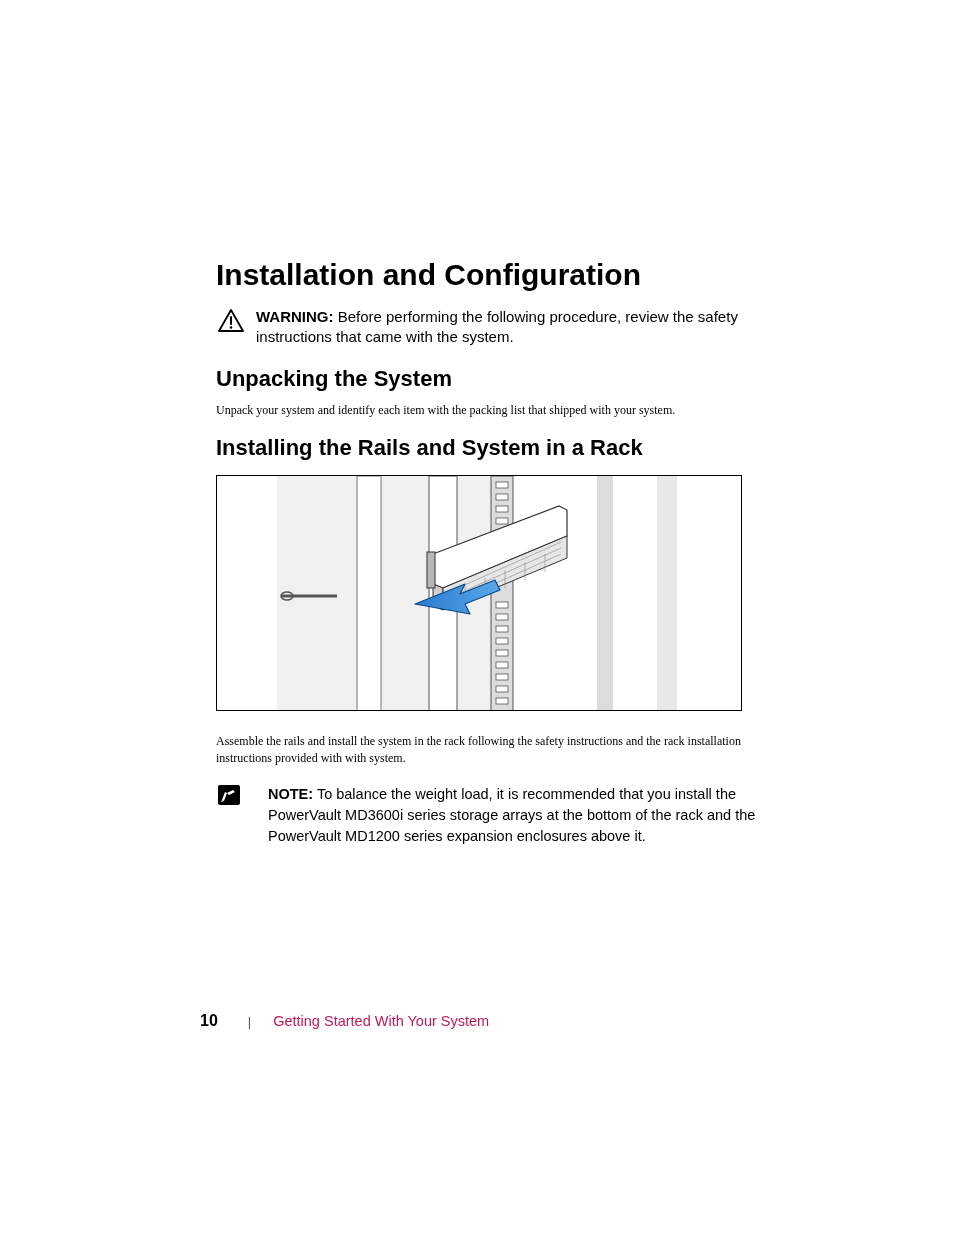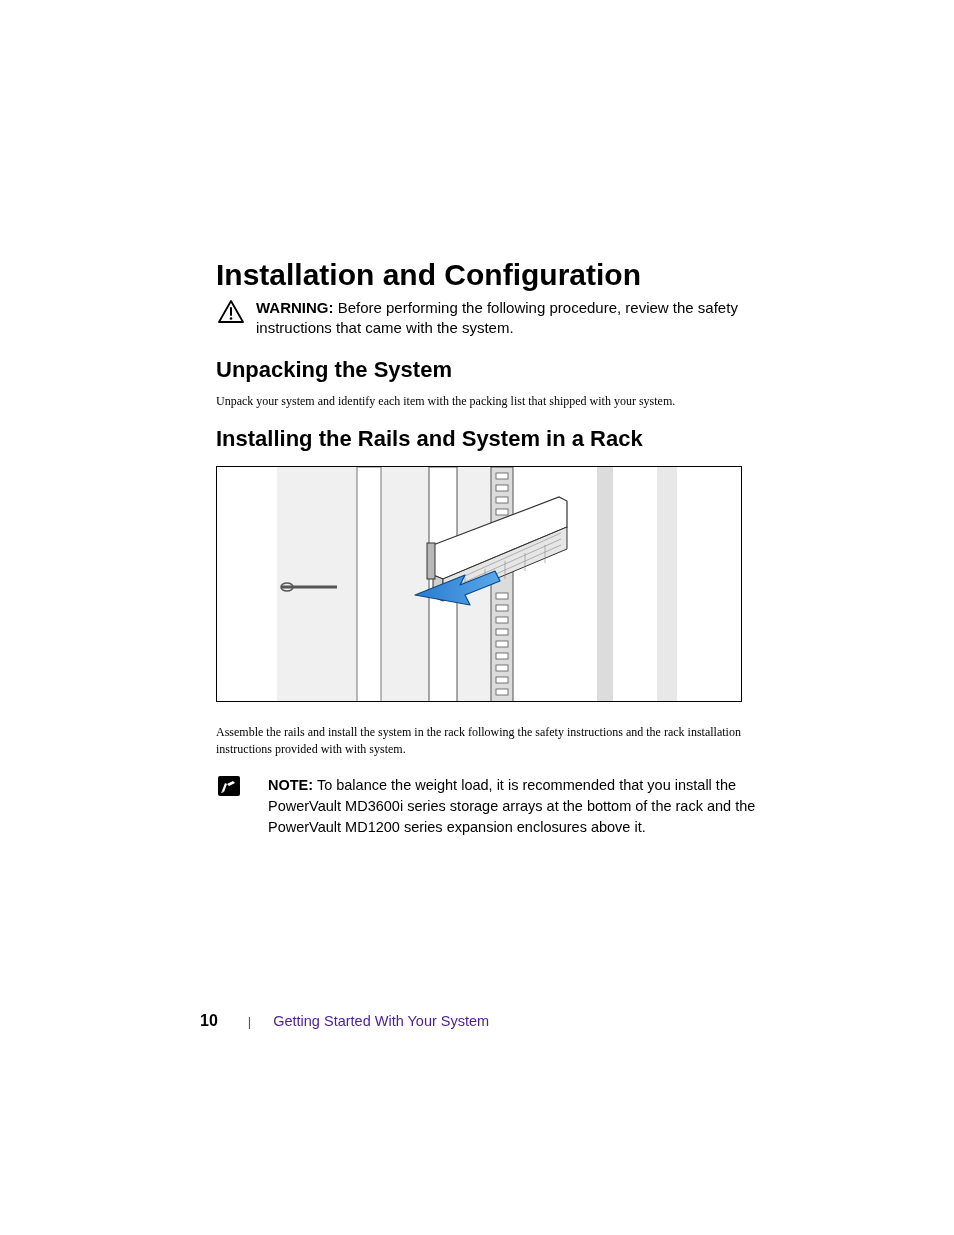--- a/index.html
+++ b/index.html
@@ -1,34 +1,34 @@
 <!DOCTYPE html>
 <html><head>
 <meta charset="utf-8">
 <style>
   * { box-sizing: border-box; margin: 0; padding: 0; }
   html, body { width: 954px; height: 1235px; background: #ffffff; font-family: Georgia, 'Times New Roman', serif; color: #000; }
   .page { position: relative; width: 954px; height: 1235px; }
   .content { position: absolute; left: 216px; top: 258px; width: 540px; }
-  .h1 { font-family: 'Arial Narrow', Arial, sans-serif; font-weight: 700; font-size: 30px; letter-spacing: 0px; font-stretch: condensed; margin-bottom: 6px; }
+  .h1 { font-family: 'Arial Narrow', Arial, sans-serif; font-weight: 700; font-size: 30px; letter-spacing: 0px; font-stretch: condensed; margin-bottom: 15px; }
   .warning-block { display: flex; align-items: flex-start; gap: 10px; margin-bottom: 18px; padding-left: 2px; }
   .warning-icon { flex: 0 0 auto; width: 26px; height: 24px; margin-top: 2px; }
   .warning-text { font-family: Arial, Helvetica, sans-serif; font-size: 15px; line-height: 1.35; font-weight: 700; padding-left: 2px; }
   .warning-text .body { font-weight: 400; }
   .h2 { font-family: Arial, Helvetica, sans-serif; font-weight: 700; font-size: 22px; margin-bottom: 10px; margin-top: 6px; }
   .body-serif { font-family: Georgia, 'Times New Roman', serif; font-size: 12px; line-height: 1.45; margin-bottom: 16px; }
   .figure { border: 1px solid #000; width: 526px; height: 236px; margin-top: 14px; margin-bottom: 22px; position: relative; overflow: hidden; }
   .note-block { display: flex; align-items: flex-start; gap: 28px; margin-top: 8px; margin-bottom: 18px; padding-left: 2px; }
   .note-icon { flex: 0 0 auto; width: 22px; height: 20px; margin-top: 1px; }
   .note-text { font-family: Arial, Helvetica, sans-serif; font-size: 14.5px; line-height: 1.45; }
   .note-label { font-weight: 700; }
   .footer { position: absolute; left: 200px; top: 1012px; width: 560px; display: flex; align-items: center; font-family: Arial, Helvetica, sans-serif; font-size: 14.5px; text-align: center; }
   .footer .pnum { font-weight: 700; font-size: 16px; margin-right: 30px; }
   .footer .sep { color: #555; margin-right: 22px; font-size: 13px; }
-  .footer .title { color: #4c1d95; }
+  .footer .title { color: #be185d; }
 </style>
 </head>
 <body>
 
 <div class="page">
 
   <div class="content">
 
     <h1 class="h1">Installation and Configuration</h1>
 

